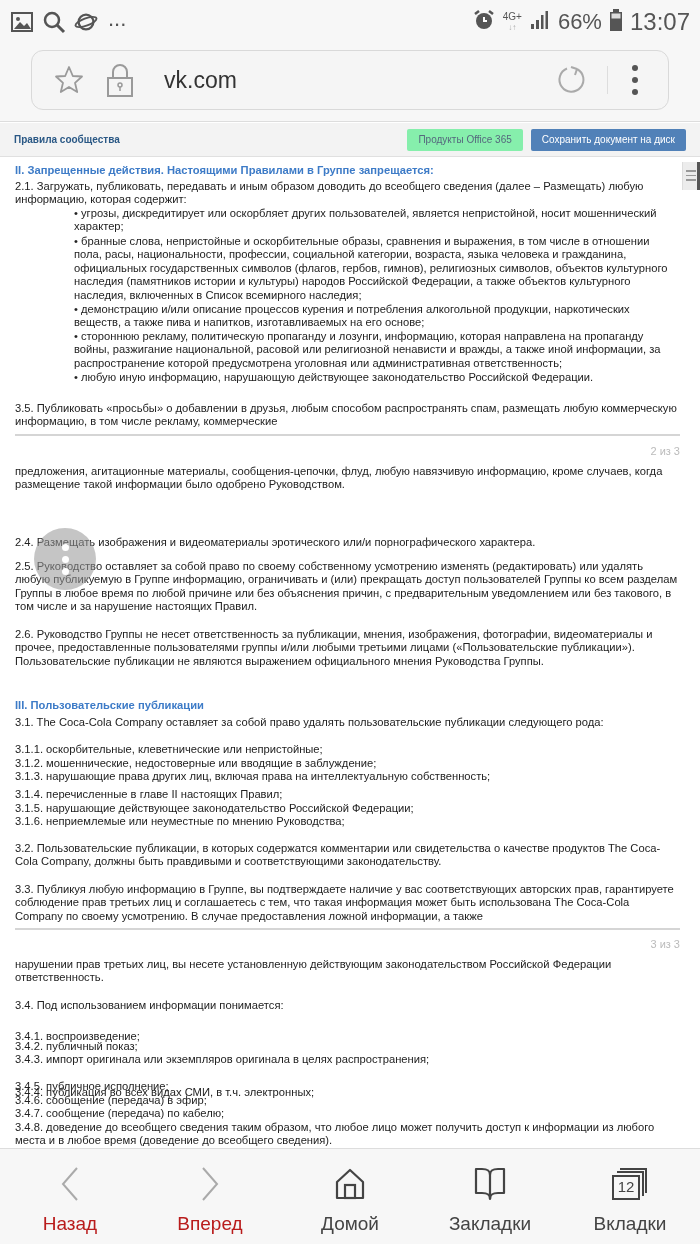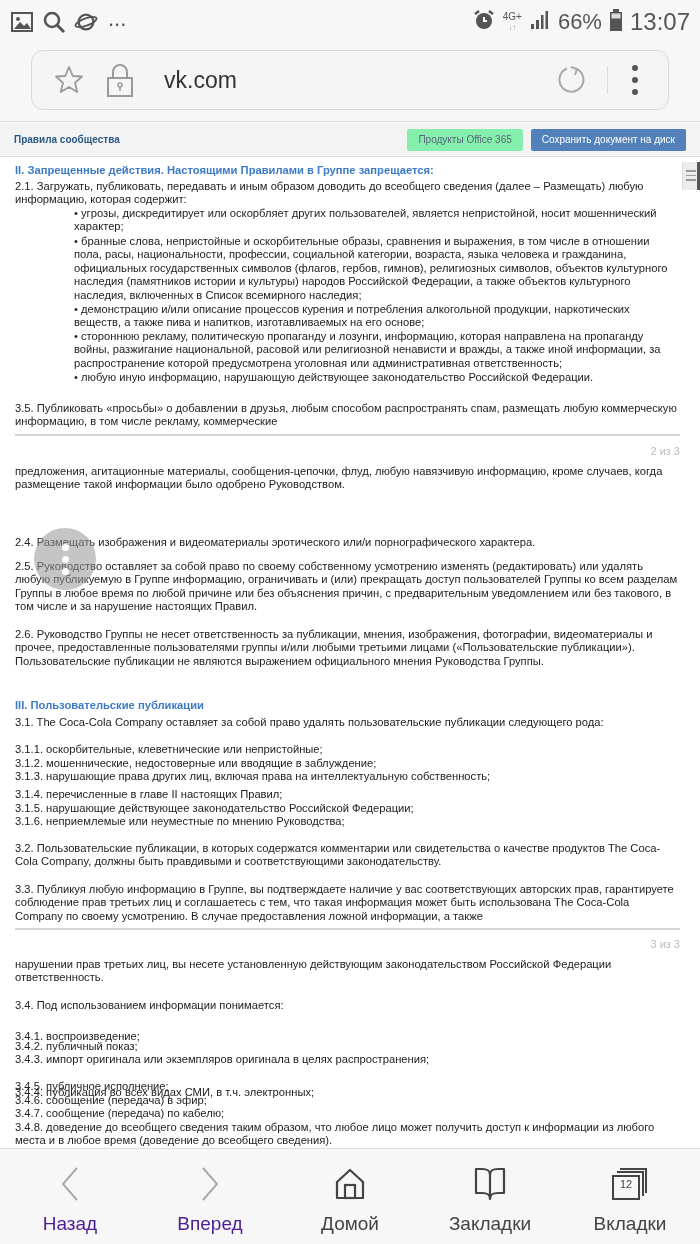--- a/index.html
+++ b/index.html
@@ -47,21 +47,21 @@
   .pg { position: absolute; right: 20px; font-size: 11px; color: #bbb; }
 
   .fab { position: absolute; left: 34px; top: 528px; width: 62px; height: 62px; border-radius: 50%; background: rgba(150,150,150,0.55); display: flex; flex-direction: column; align-items: center; justify-content: center; gap: 5px; }
   .fab span { width: 7px; height: 7px; border-radius: 50%; background: #fff; display: block; }
 
   
   .bottom-nav { position: absolute; top: 1148px; left: 0; width: 700px; height: 96px; background: #f7f7f7; border-top: 1px solid #ddd; display: flex; }
   .nav-item { flex: 1; display: flex; flex-direction: column; align-items: center; padding-top: 16px; }
   .nav-item .icn { height: 38px; display: flex; align-items: center; justify-content: center; }
   .nav-item .lbl { font-size: 19px; margin-top: 10px; }
-  .nav-item.disabled .lbl { color: #4c1d95; }
+  .nav-item.disabled .lbl { color: #b91c1c; }
   .nav-item.active .lbl { color: #444; }
 </style>
 </head>
 <body>
 
 <div class="status-bar">
   <div class="status-left">
     <span class="ic">
       <svg width="22" height="20" viewBox="0 0 22 20">
           <rect x="1" y="1" width="20" height="18" fill="none" stroke="#555" stroke-width="2"></rect>
@@ -245,17 +245,17 @@
     </span>
     <span class="lbl">Закладки</span>
   </div>
   <div class="nav-item active">
     <span class="icn" style="position:relative;width:36px;">
       <svg width="36" height="34" viewBox="0 0 36 34" style="position:absolute;left:0;top:2px;">
           <path d="M8 2 H34 V26" fill="none" stroke="#444" stroke-width="2"></path>
           <path d="M5 5 H31 V29" fill="none" stroke="#444" stroke-width="2"></path>
           <rect x="1" y="9" width="26" height="23" fill="#f7f7f7" stroke="#444" stroke-width="2"></rect>
         </svg>
-      <span style="position:absolute;left:3px;top:13px;width:22px;text-align:center;font-size:11px;color:#444;">12</span>
+      <span style="position:absolute;left:3px;top:13px;width:22px;text-align:center;font-size:15px;color:#444;">12</span>
     </span>
     <span class="lbl">Вкладки</span>
   </div>
 </div>
 
 </body></html>

